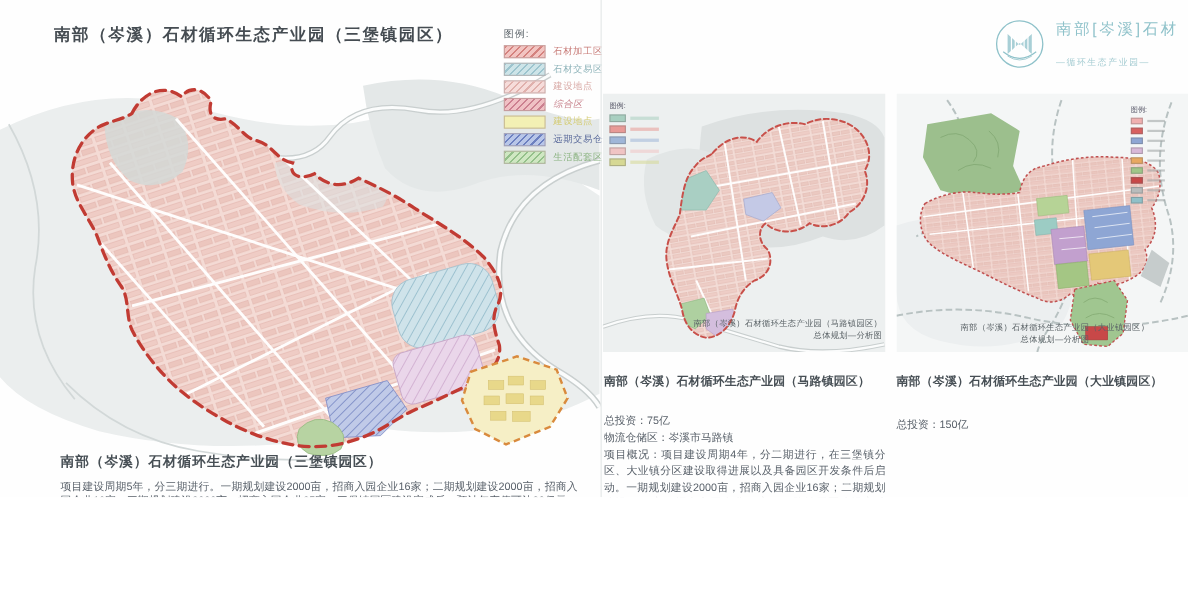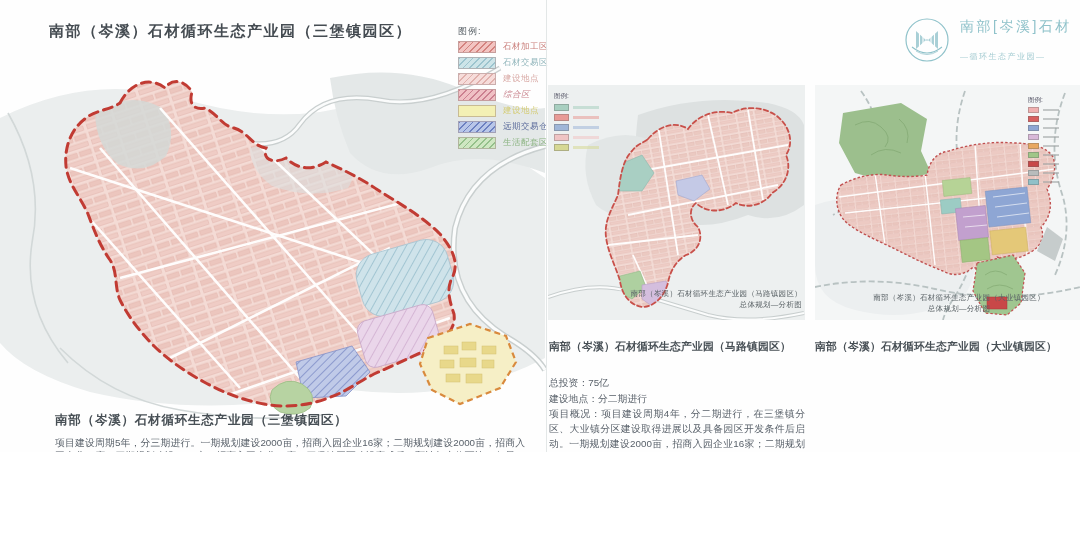--- a/index.html
+++ b/index.html
@@ -251,21 +251,21 @@
 
   <div class="abs map-caption" style="left:578px;top:289px;width:224px;text-align:right">
     <div>南部（岑溪）石材循环生态产业园（马路镇园区）</div>
     <div>总体规划—分析图</div>
   </div>
 
   <div class="abs" style="left:549px;top:340px;width:256px">
     <div class="sec-heading small">南部（岑溪）石材循环生态产业园（马路镇园区）</div>
     <div class="body-text mid" style="margin-top:22px">
       <p>总投资：75亿</p>
-      <p>建设地点：分二期进行</p>
+      <p>物流仓储区：岑溪市马路镇</p>
       <p>项目概况：项目建设周期4年，分二期进行，在三堡镇分区、大业镇分区建设取得进展以及具备园区开发条件后启动。一期规划建设2000亩，招商入园企业16家；二期规划建设3000亩，招商入园企业25家。马路镇园区建设完成后，预计年产值可达50亿元，年创税收达2亿元以上，安排就业10000余人。</p>
     </div>
   </div>
 
   <div class="abs" id="logo">
     <svg width="48" height="48" viewBox="-24 -24 48 48">
       <circle r="21" fill="none" stroke="#8fc2ca" stroke-width="1.2"></circle>
       <path d="M-11,-9 L-11,9 L0,-1 L11,9 L11,-9 L0,1 Z" fill="#9fcad1" opacity="0.9"></path>
       <g stroke="#ffffff" stroke-width="1.1">
         <line x1="-7.5" y1="-9" x2="-7.5" y2="8"></line>
@@ -394,16 +394,17 @@
   </div>
 
   <div class="abs map-caption" style="left:850px;top:293px;width:218px;text-align:center">
     <div>南部（岑溪）石材循环生态产业园（大业镇园区）</div>
     <div>总体规划—分析图</div>
   </div>
 
   <div class="abs" style="left:815px;top:340px;width:252px">
     <div class="sec-heading small">南部（岑溪）石材循环生态产业园（大业镇园区）</div>
     <div class="body-text mid" style="margin-top:26px">
+      <p>总投资：150亿</p>
     </div>
   </div>
 
 </div>
 
 </body></html>

